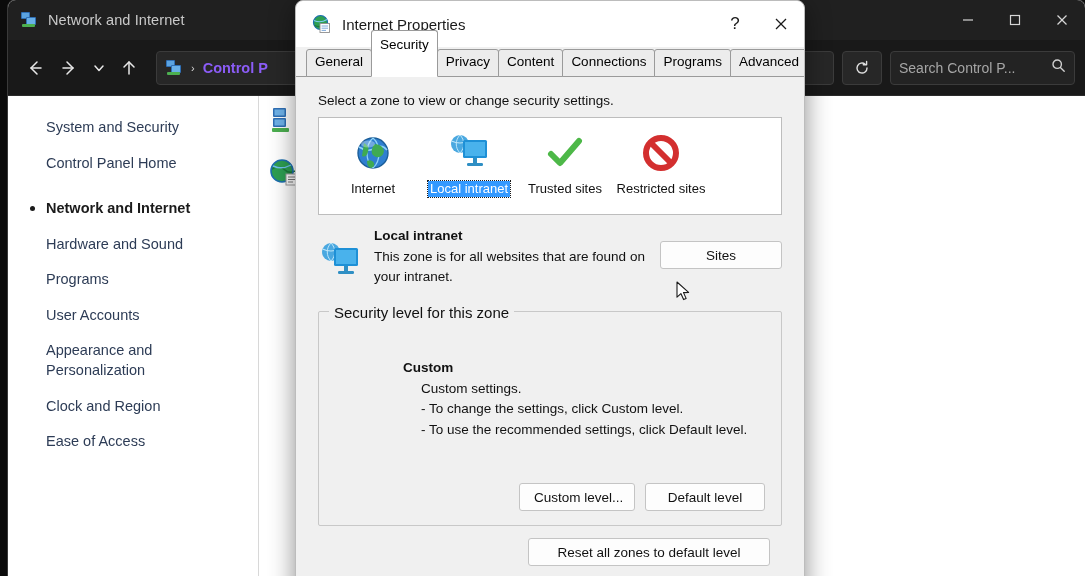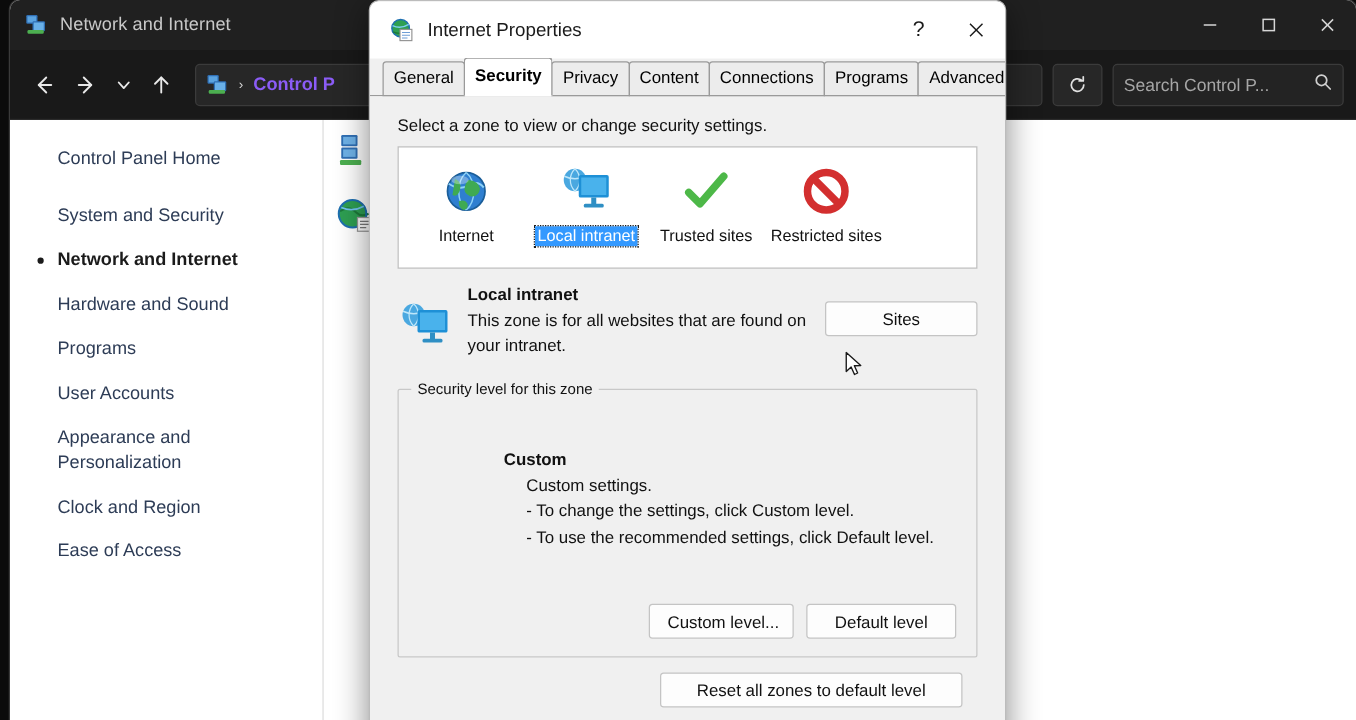--- a/index.html
+++ b/index.html
@@ -223,23 +223,23 @@
     margin-right: -1px;
     position: relative;
     z-index: 1;
     line-height: 1.25;
     border-radius: 3px 3px 0 0;
   }
   .ip-tab.active {
     background: #ffffff;
     border-bottom-color: #ffffff;
     padding-top: 6px;
-    padding-bottom: 6px;
+    padding-bottom: 22px;
     z-index: 3;
-    font-weight: 700;
+    font-weight: 400;
   }
 
   
   #ip-page {
     background: #f0f0f0;
     padding: 16px 22px 0 22px;
     height: calc(600px - 46px - 30px);
     position: relative;
   }
   #ip-intro { font-size: 13.5px; color: #111; margin-bottom: 9px; }
@@ -306,21 +306,21 @@
     border-radius: 2px;
     position: relative;
     height: 215px;
     padding: 14px 16px 0 16px;
   }
   #sec-legend {
     position: absolute;
     top: -8px; left: 10px;
     background: #f0f0f0;
     padding: 0 5px;
-    font-size: 12px;
+    font-size: 15px;
     color: #111;
   }
   #sec-level-name {
     font-size: 13.5px;
     font-weight: 700;
     color: #111;
     margin: 34px 0 0 68px;
   }
   #sec-lines {
     margin: 4px 0 0 86px;
@@ -445,22 +445,22 @@
           <svg width="15" height="15" viewBox="0 0 15 15">
               <circle cx="6.2" cy="6.2" r="4.2" fill="none" stroke="currentColor" stroke-width="1.4"></circle>
               <line x1="9.4" y1="9.4" x2="13.2" y2="13.2" stroke="currentColor" stroke-width="1.4" stroke-linecap="round"></line>
             </svg>
         </span>
       </div>
     </div>
 
     <div id="cp-body">
       <div id="cp-sidebar">
+        <div class="side-item">System and Security</div>
         <div class="side-item home">Control Panel Home</div>
-        <div class="side-item">System and Security</div>
         <div class="side-item current">Network and Internet</div>
         <div class="side-item">Hardware and Sound</div>
         <div class="side-item">Programs</div>
         <div class="side-item">User Accounts</div>
         <div class="side-item">Appearance and
 Personalization</div>
         <div class="side-item">Clock and Region</div>
         <div class="side-item">Ease of Access</div>
       </div>
 

